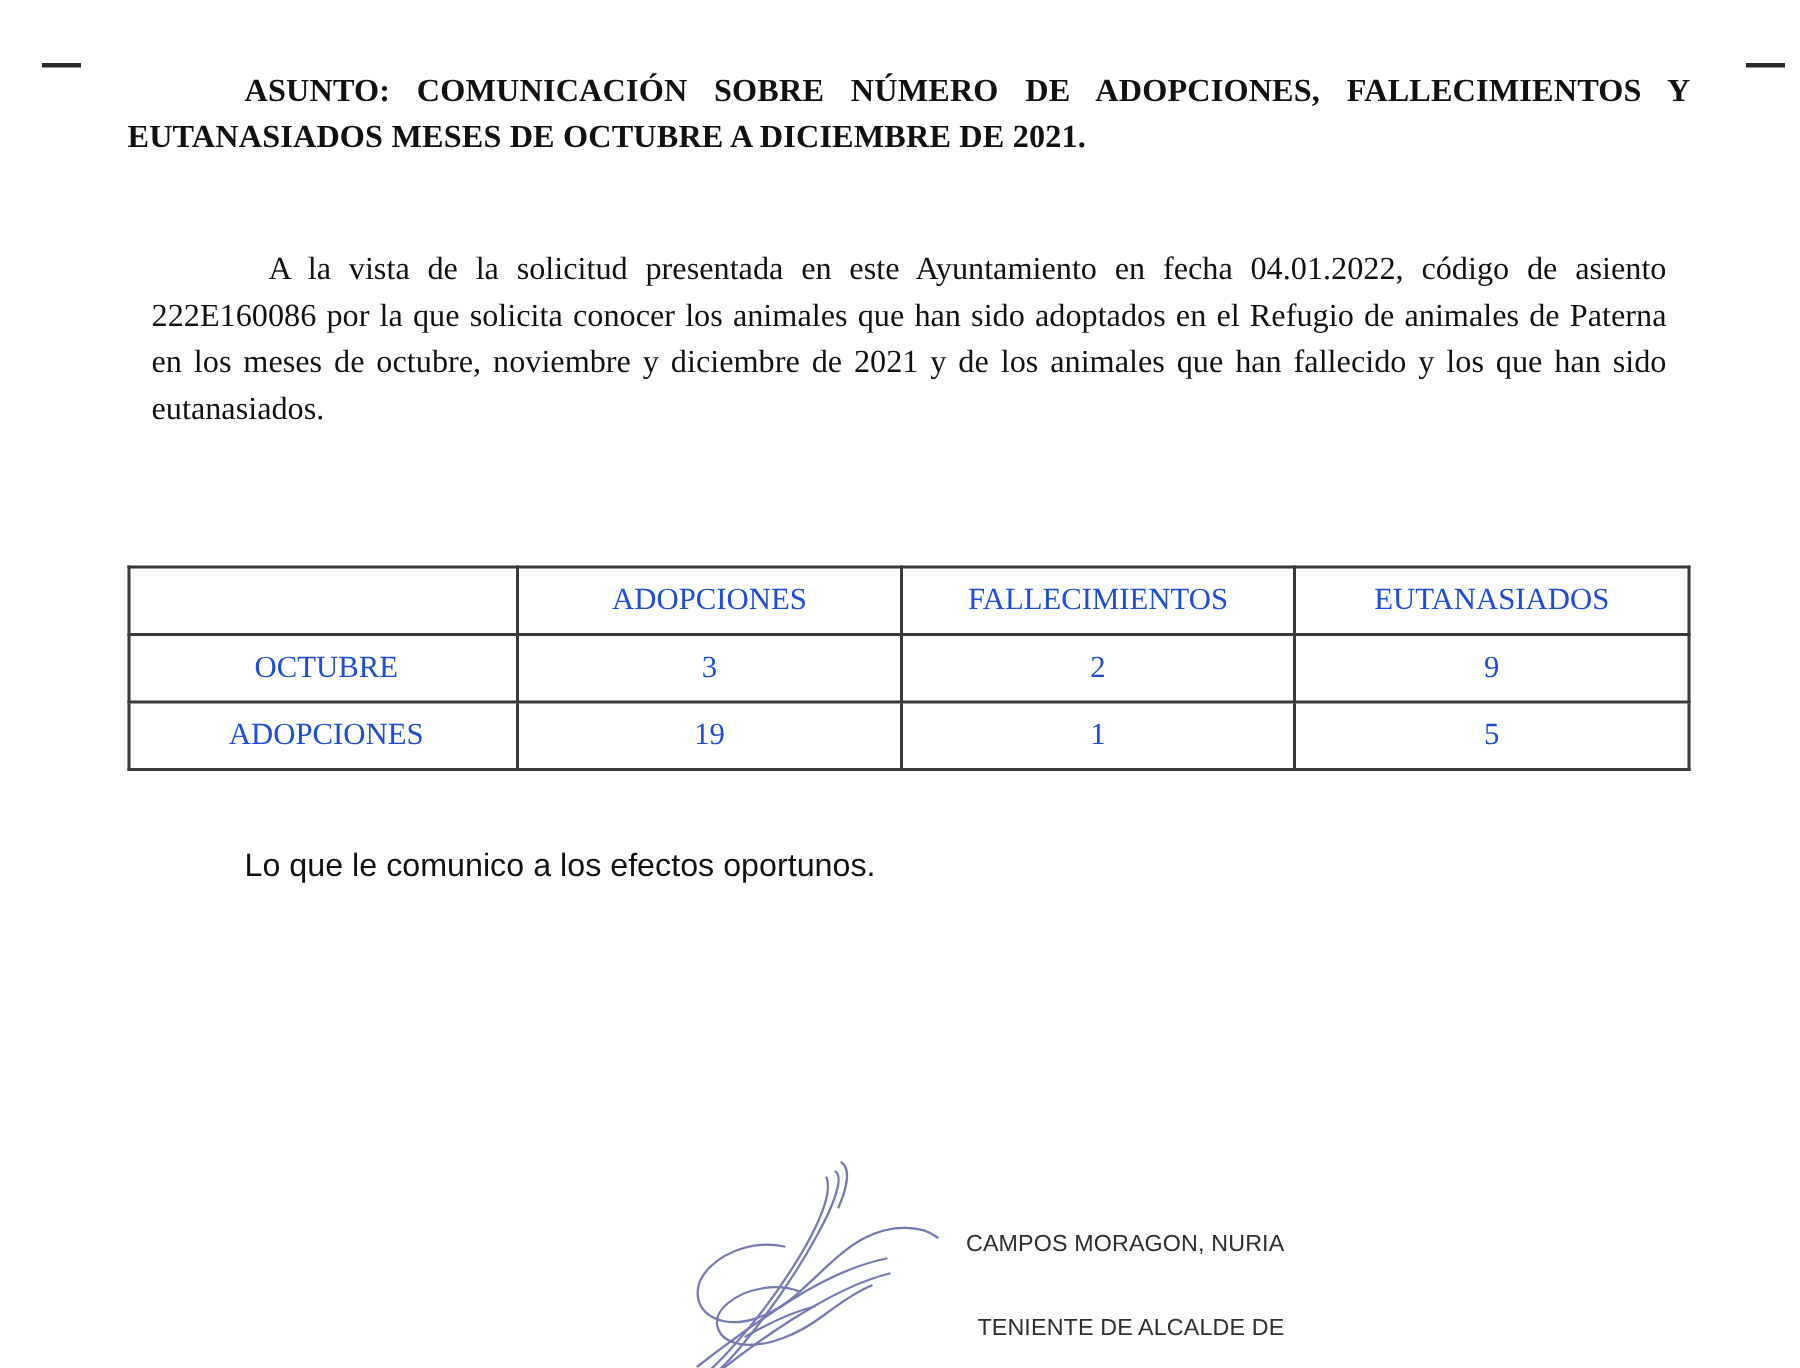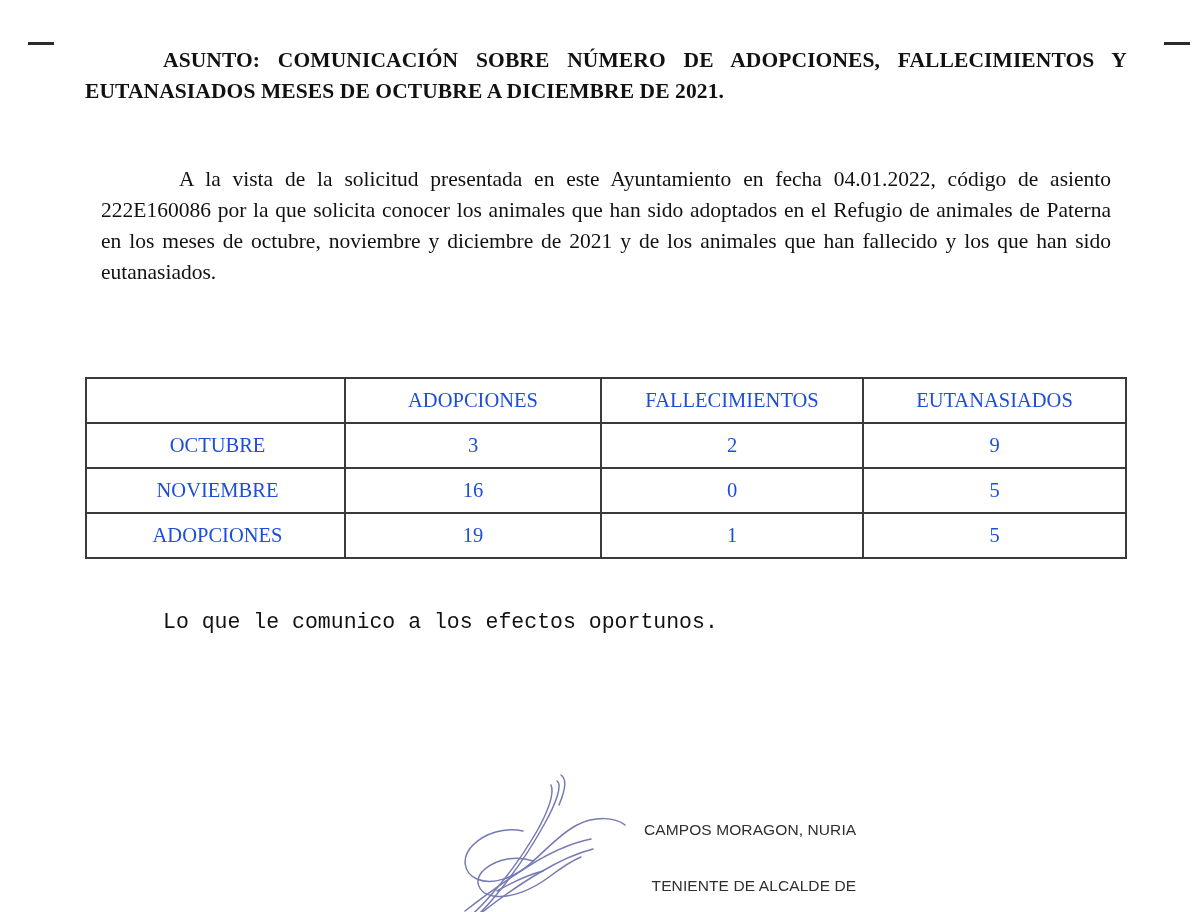--- a/index.html
+++ b/index.html
@@ -62,21 +62,21 @@
     font-family: "Liberation Serif", "DejaVu Serif", serif;
   }
   .para.p1 { margin-top: 57px; }
   .para.p2 { margin-top: 53px; }
 
   .closing {
     margin: 0;
     font-size: 21.5px;
     line-height: 31px;
     text-indent: 78px;
-    font-family: Liberation Mono, monospace;
+    font-family: Liberation Sans, sans-serif;
   }
 
   
   .table-wrap {
     margin-top: 89px;
   }
   table.data-table {
     border-collapse: collapse;
     width: 1042px;
     table-layout: fixed;
@@ -167,26 +167,20 @@
           </tr>
         </thead>
         <tbody>
           <tr>
             <td class="month">OCTUBRE</td>
             <td class="num">3</td>
             <td class="num">2</td>
             <td class="num">9</td>
           </tr>
           <tr>
-            <td class="month">NOVIEMBRE</td>
-            <td class="num">16</td>
-            <td class="num">0</td>
-            <td class="num">5</td>
-          </tr>
-          <tr>
             <td class="month">ADOPCIONES</td>
             <td class="num">19</td>
             <td class="num">1</td>
             <td class="num">5</td>
           </tr>
         </tbody>
       </table>
     </div>
 
     <p class="closing" style="margin-top:48px;">Lo que le comunico a los efectos oportunos.</p>

